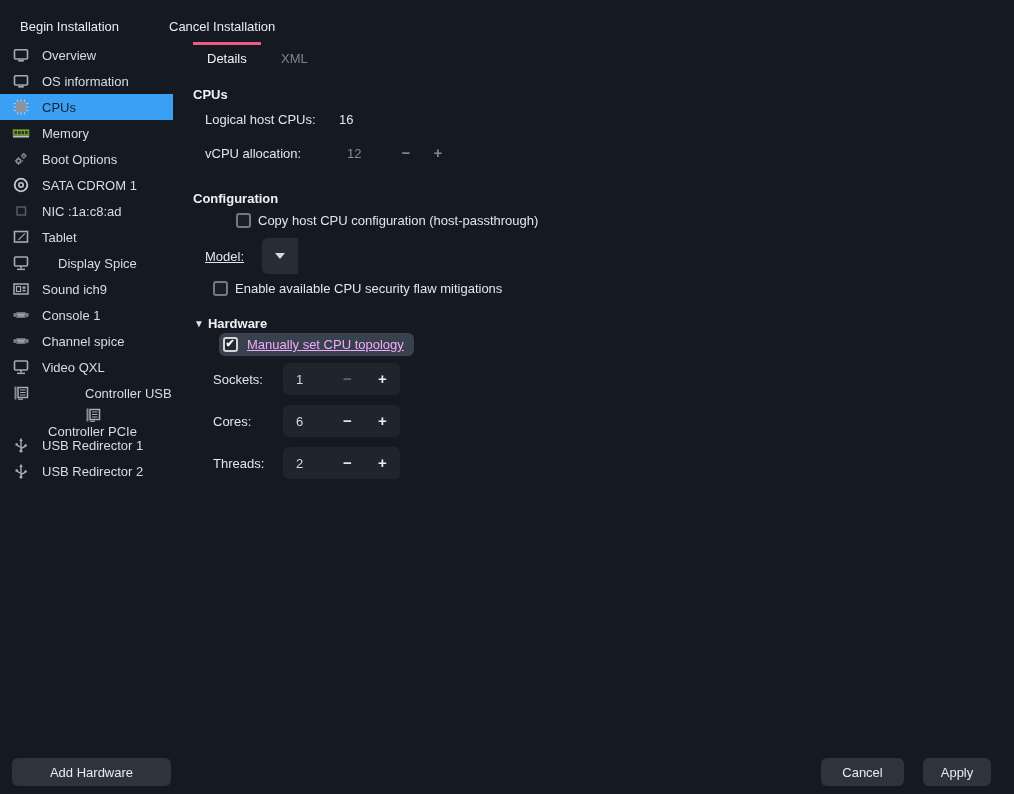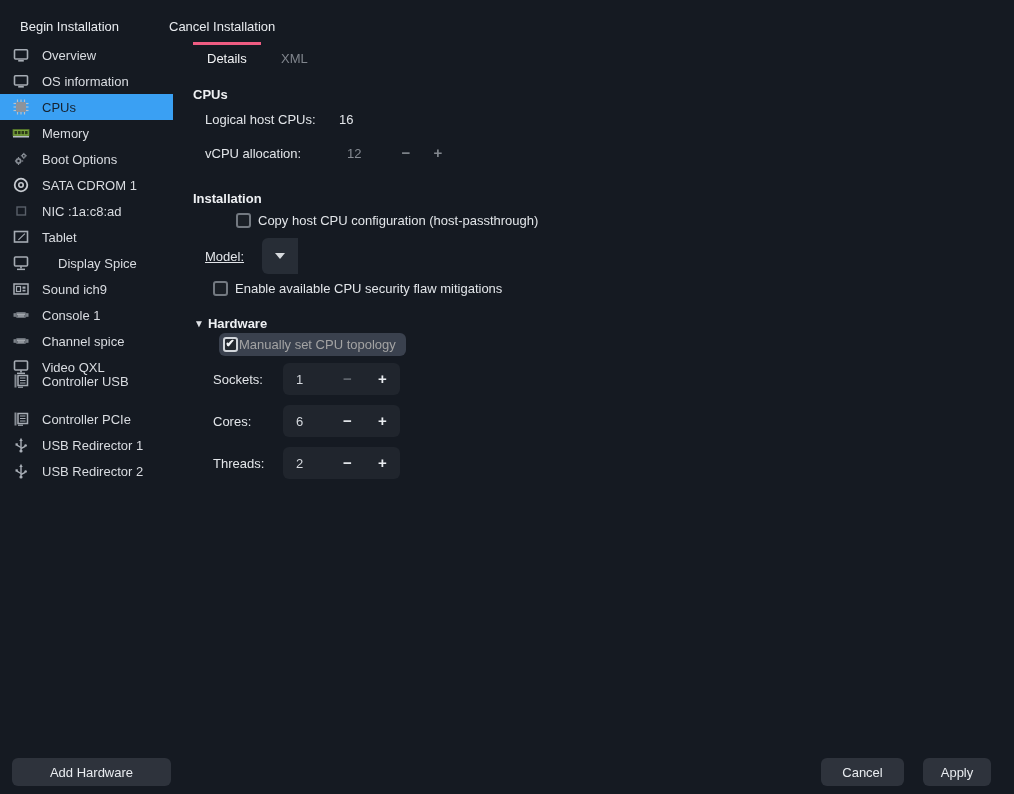--- a/index.html
+++ b/index.html
@@ -43,21 +43,21 @@
          border-radius:6px;overflow:hidden;}
   .combo-entry{width:168px;background:#1c212a;display:flex;align-items:center;padding-left:14px;
                box-sizing:border-box;color:#dfe2e6;}
   .combo-btn{width:36px;background:#272d36;display:flex;align-items:center;justify-content:center;}
   .combo-arrow{width:0;height:0;border-left:5px solid transparent;border-right:5px solid transparent;
                border-top:6px solid #d7dade;}
 
   
   .manual-box{position:absolute;left:219px;top:333px;height:23px;background:#3a414e;border-radius:6px;
               display:flex;align-items:center;padding:0 10px 0 4px;}
-  .manual-box .cb-label{margin-left:1px;color:#a3a3a3;}
+  .manual-box .cb-label{margin-left:9px;color:#f0abfc;text-decoration:underline;}
 
   
   .spin-box{position:absolute;left:283px;width:117px;height:32px;background:#20252d;border-radius:6px;
             display:flex;align-items:center;}
   .spin-value{flex:1;padding-left:13px;color:#d5d9de;}
   .spin-btn{width:35px;text-align:center;color:#e9ecf0;font-size:15px;font-weight:bold;line-height:32px;}
   .spin-btn.disabled{color:#63686f;}
 
   .expander-arrow{display:inline-block;font-size:10px;color:#dfe2e6;margin-right:4px;vertical-align:1px;}
 
@@ -235,36 +235,36 @@
     <div class="side-item" style="top: 354px;">
       <span class="side-icon">
         <svg width="18" height="18" viewBox="0 0 18 18">
           <rect x="2.5" y="3" width="13" height="9" rx="1" fill="none" stroke="#a6acb4" stroke-width="1.6"></rect>
           <rect x="8.2" y="12.2" width="1.6" height="2.3" fill="#a6acb4"></rect>
           <rect x="5" y="14.6" width="8" height="1.5" fill="#a6acb4"></rect>
         </svg>
       </span>
       <span class="side-label">Video QXL</span>
     </div>
-    <div class="side-item" style="top: 368px;">
+    <div class="side-item" style="top: 380px; gap: 43px;">
       <span class="side-icon">
         <svg width="18" height="18" viewBox="0 0 18 18">
           <rect x="2.5" y="2.5" width="2" height="13" fill="#868c94"></rect>
           <rect x="6" y="3.5" width="9.5" height="10" fill="none" stroke="#a6acb4" stroke-width="1.5"></rect>
           <g stroke="#a6acb4" stroke-width="1">
             <line x1="8" y1="6" x2="13.5" y2="6"></line>
             <line x1="8" y1="8.5" x2="13.5" y2="8.5"></line>
             <line x1="8" y1="11" x2="13.5" y2="11"></line>
           </g>
           <rect x="6" y="14.5" width="5" height="1.5" fill="#868c94"></rect>
         </svg>
       </span>
       <span class="side-label">Controller USB</span>
     </div>
-    <div class="side-item" style="top: 406px;">
+    <div class="side-item" style="top: 406px; flex-direction: column;">
       <span class="side-icon">
         <svg width="18" height="18" viewBox="0 0 18 18">
           <rect x="2.5" y="2.5" width="2" height="13" fill="#868c94"></rect>
           <rect x="6" y="3.5" width="9.5" height="10" fill="none" stroke="#a6acb4" stroke-width="1.5"></rect>
           <g stroke="#a6acb4" stroke-width="1">
             <line x1="8" y1="6" x2="13.5" y2="6"></line>
             <line x1="8" y1="8.5" x2="13.5" y2="8.5"></line>
             <line x1="8" y1="11" x2="13.5" y2="11"></line>
           </g>
           <rect x="6" y="14.5" width="5" height="1.5" fill="#868c94"></rect>
@@ -312,21 +312,21 @@
   </div>
 
 <div class="abs section-title" style="left:193px;top:87px;">CPUs</div>
 <div class="abs lbl" style="left:205px;top:112px;">Logical host CPUs:</div>
 <div class="abs lbl" style="left:339px;top:112px;">16</div>
 <div class="abs lbl" style="left:205px;top:146px;">vCPU allocation:</div>
 <div class="abs dim" style="left:347px;top:146px;">12</div>
 <div class="flat-spin-btn" style="left:392px;top:142px;">−</div>
 <div class="flat-spin-btn" style="left:424px;top:142px;">+</div>
 
-<div class="abs section-title" style="left:193px;top:191px;">Installation</div>
+<div class="abs section-title" style="left:193px;top:191px;">Configuration</div>
 
 <div class="abs" style="left:213px;top:213px;display:flex;align-items:center;margin-left:23px;">
   <span class="checkbox" id="cb-copy"></span>
   <span class="cb-label" style="margin-left:7px;">Copy host CPU configuration (host-passthrough)</span>
 </div>
 
 <div class="abs lbl" style="left:205px;top:249px;text-decoration:underline;">Model:</div>
 <div class="combo">
   <div class="combo-btn">
     <span class="combo-arrow"></span>

